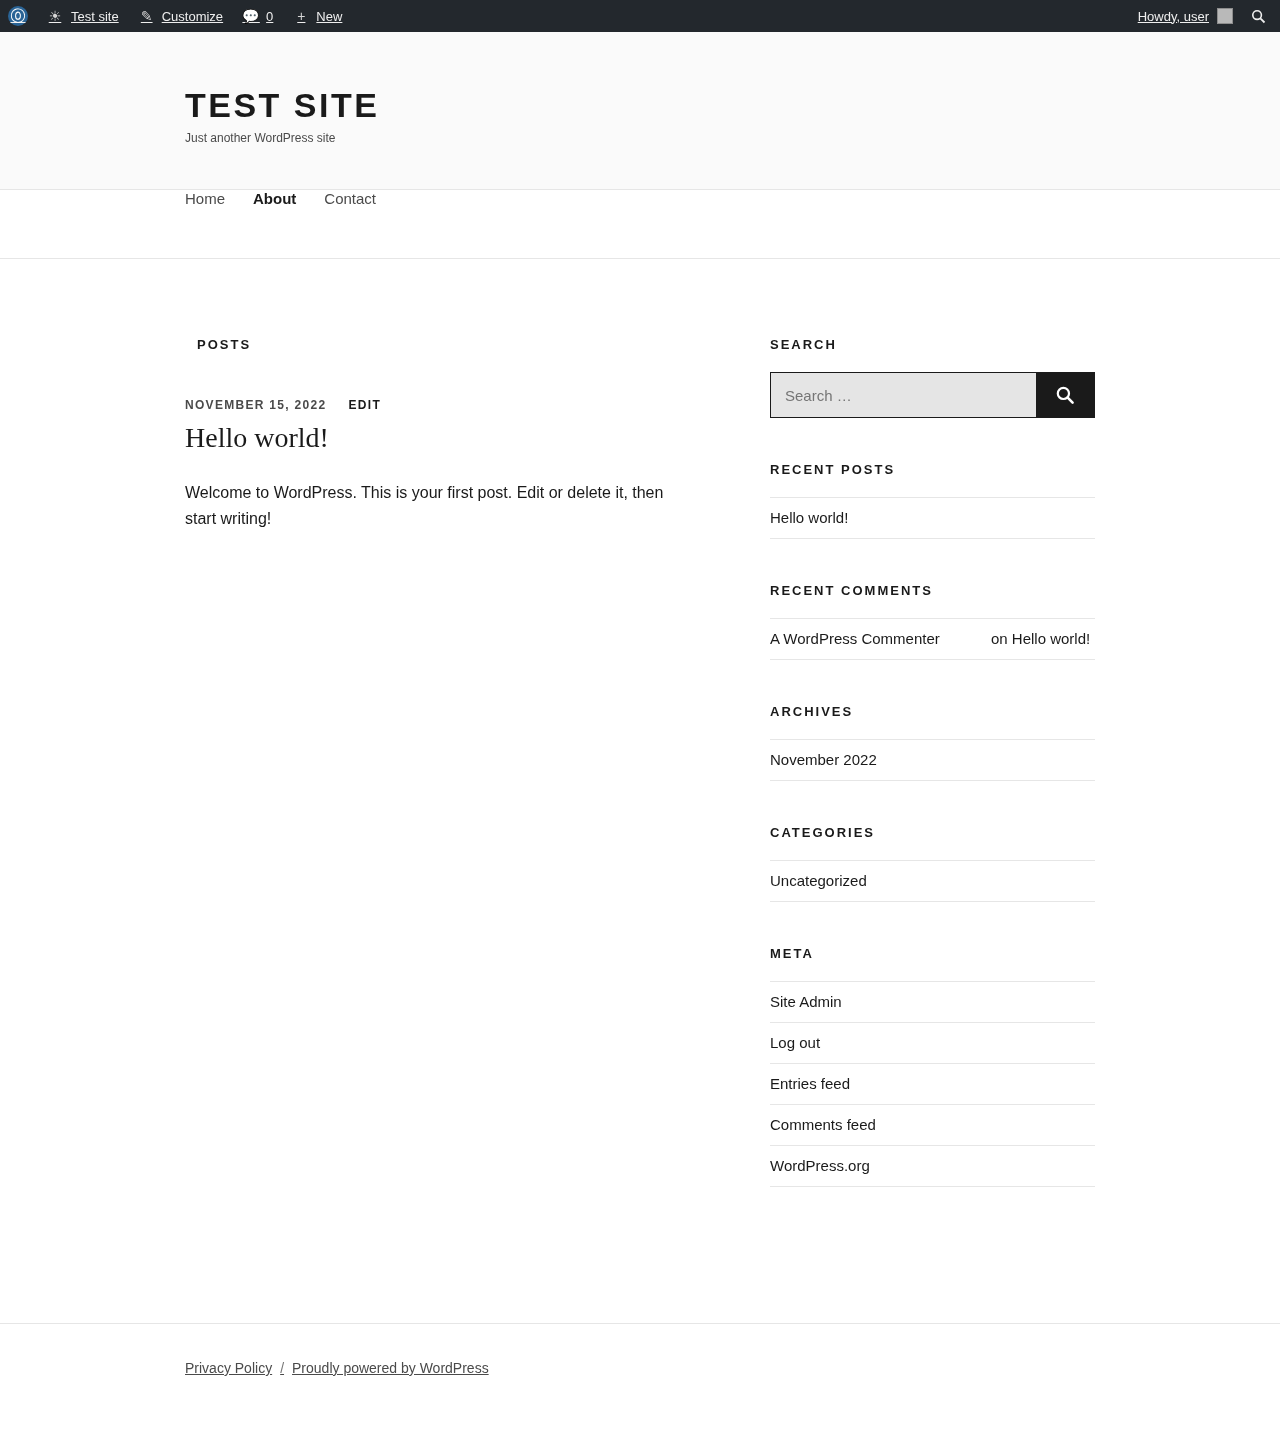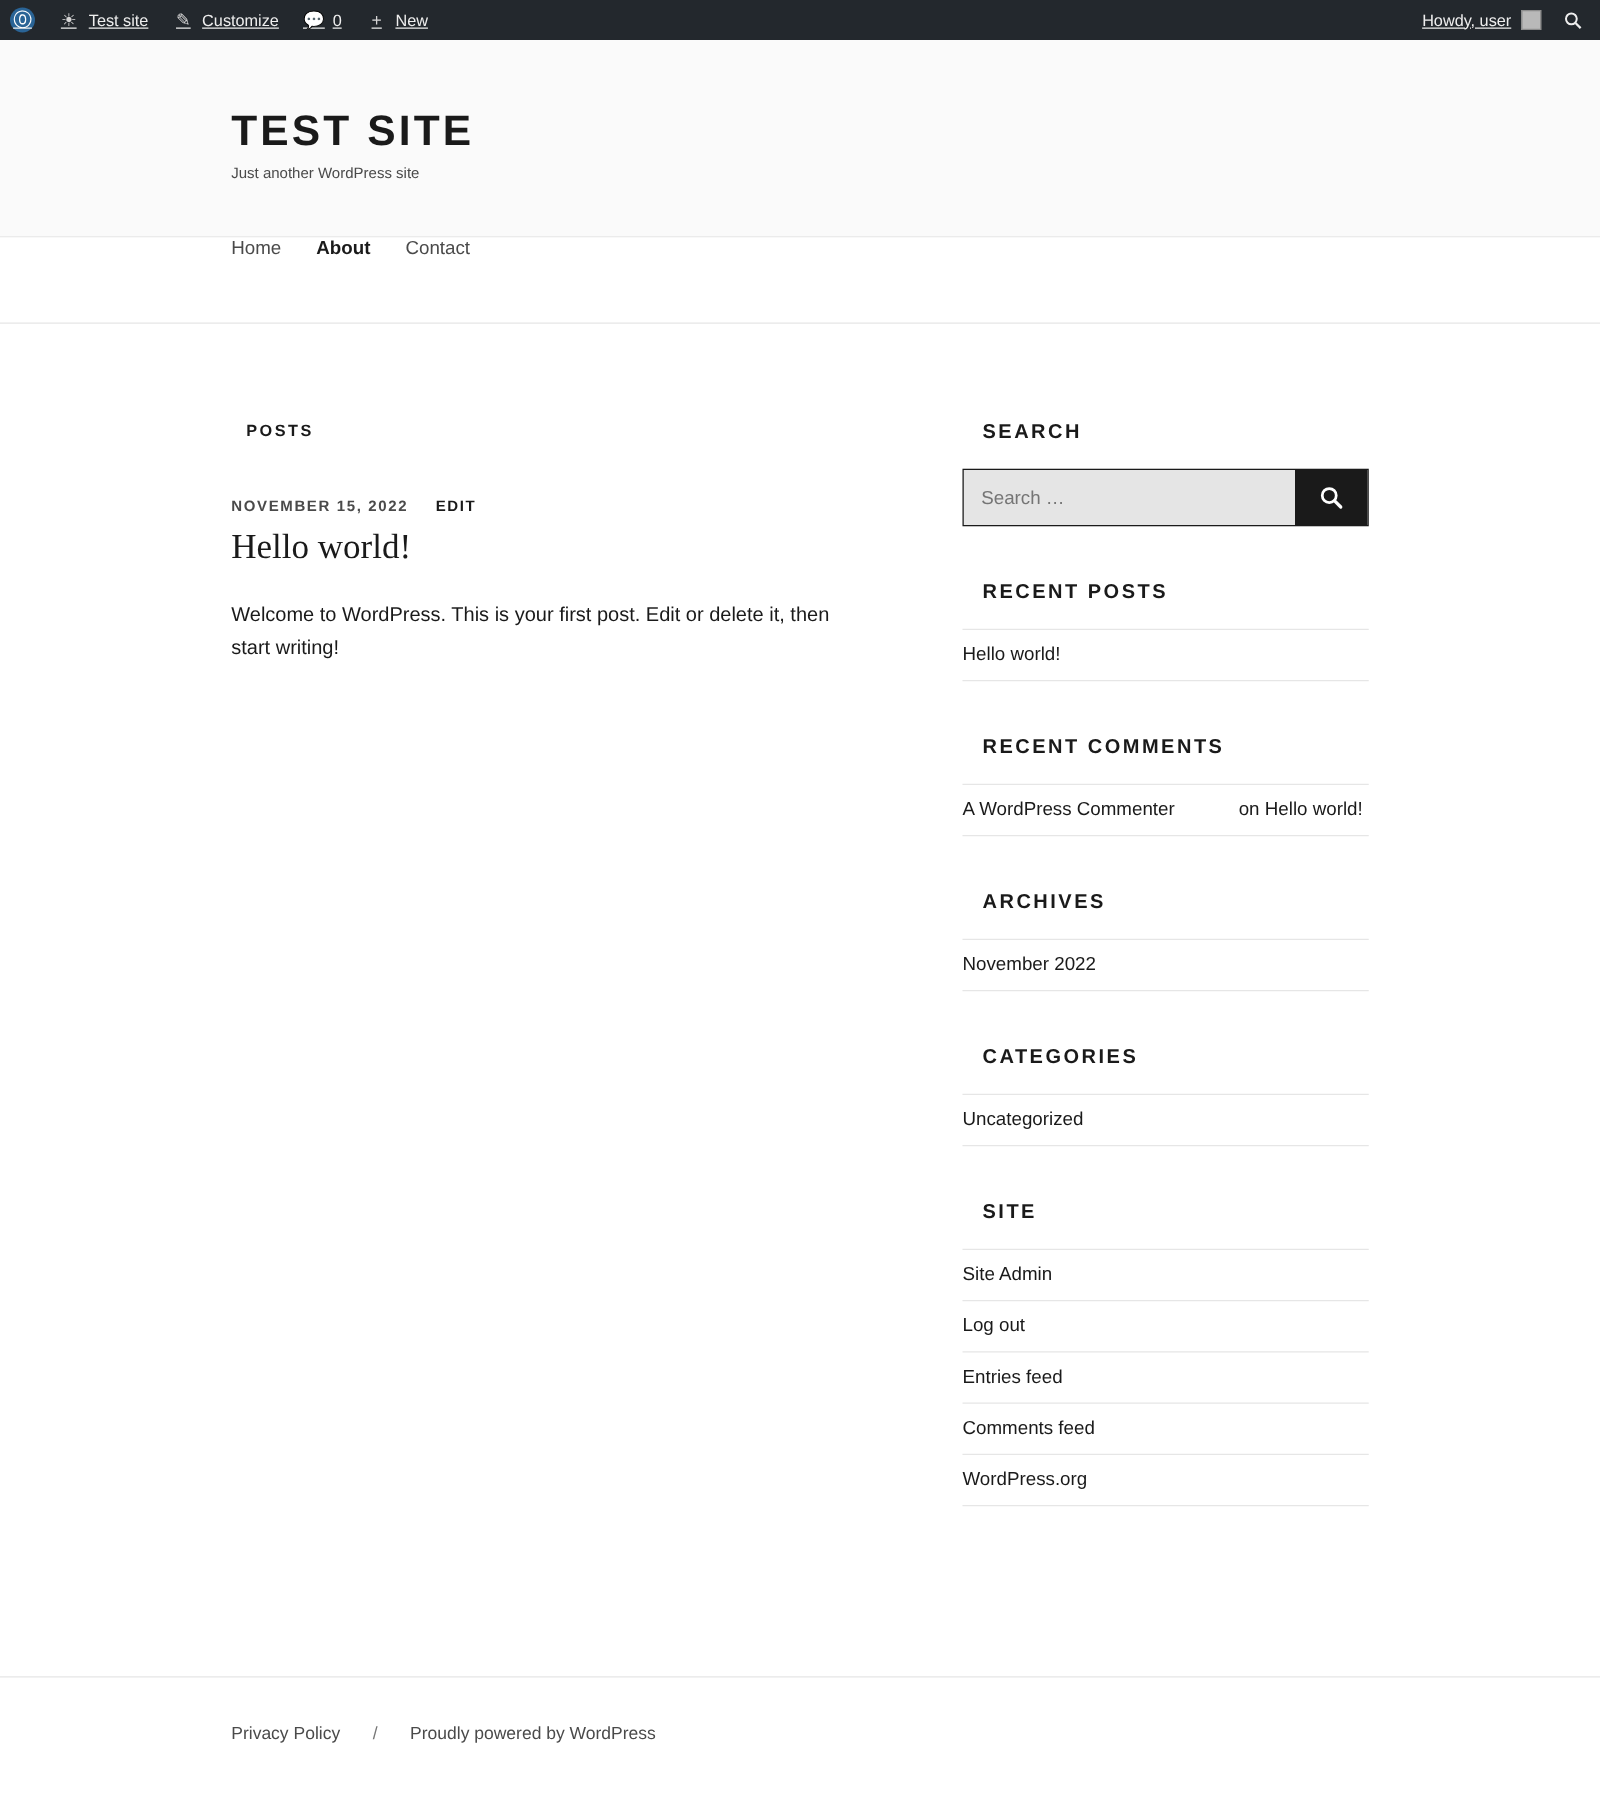--- a/index.html
+++ b/index.html
@@ -176,24 +176,24 @@
     font-size: 16px;
     line-height: 1.6;
     color: #1a1a1a;
     max-width: 500px;
     margin: 0;
   }
 
   
   .widget { margin-bottom: 44px; }
   .widget-title {
-    font-size: 16px;
+    font-size: 13px;
     font-weight: bold;
     letter-spacing: 2px;
-    margin: 0 0 20px 16px;
+    margin: 0 0 20px 0;
     color: #1a1a1a;
   }
   .search-form {
     display: flex;
     border: 1px solid #1a1a1a;
     height: 46px;
     background: #e5e5e5;
   }
   .search-field {
     flex: 1;
@@ -235,22 +235,23 @@
     margin-top: 92px;
     padding: 36px 0 40px 0;
   }
   .footer-inner {
     width: 910px;
     margin: 0 auto;
     padding-left: 0;
     font-size: 14px;
     color: #4a4a4a;
     display: flex;
-    gap: 26px;
+    gap: 8px;
     align-items: flex-end;
+    text-decoration: underline;
   }
   .footer-inner a { color: #4a4a4a; text-decoration: none; }
   .footer-sep { color: #767676; }
 </style>
 </head>
 <body>
 
 <div class="adminbar">
   <a class="ab-item" href="#">
     <span class="wp-logo">⓪</span>
@@ -365,21 +366,21 @@
       <section class="widget">
         <h3 class="widget-title">CATEGORIES</h3>
         <ul class="widget-list">
           <li>
             <a href="#">Uncategorized</a>
           </li>
         </ul>
       </section>
 
       <section class="widget">
-        <h3 class="widget-title">SITE</h3>
+        <h3 class="widget-title">META</h3>
         <ul class="widget-list">
           <li>
             <a href="#">Site Admin</a>
           </li>
           <li>
             <a href="#">Log out</a>
           </li>
           <li>
             <a href="#">Entries feed</a>
           </li>

